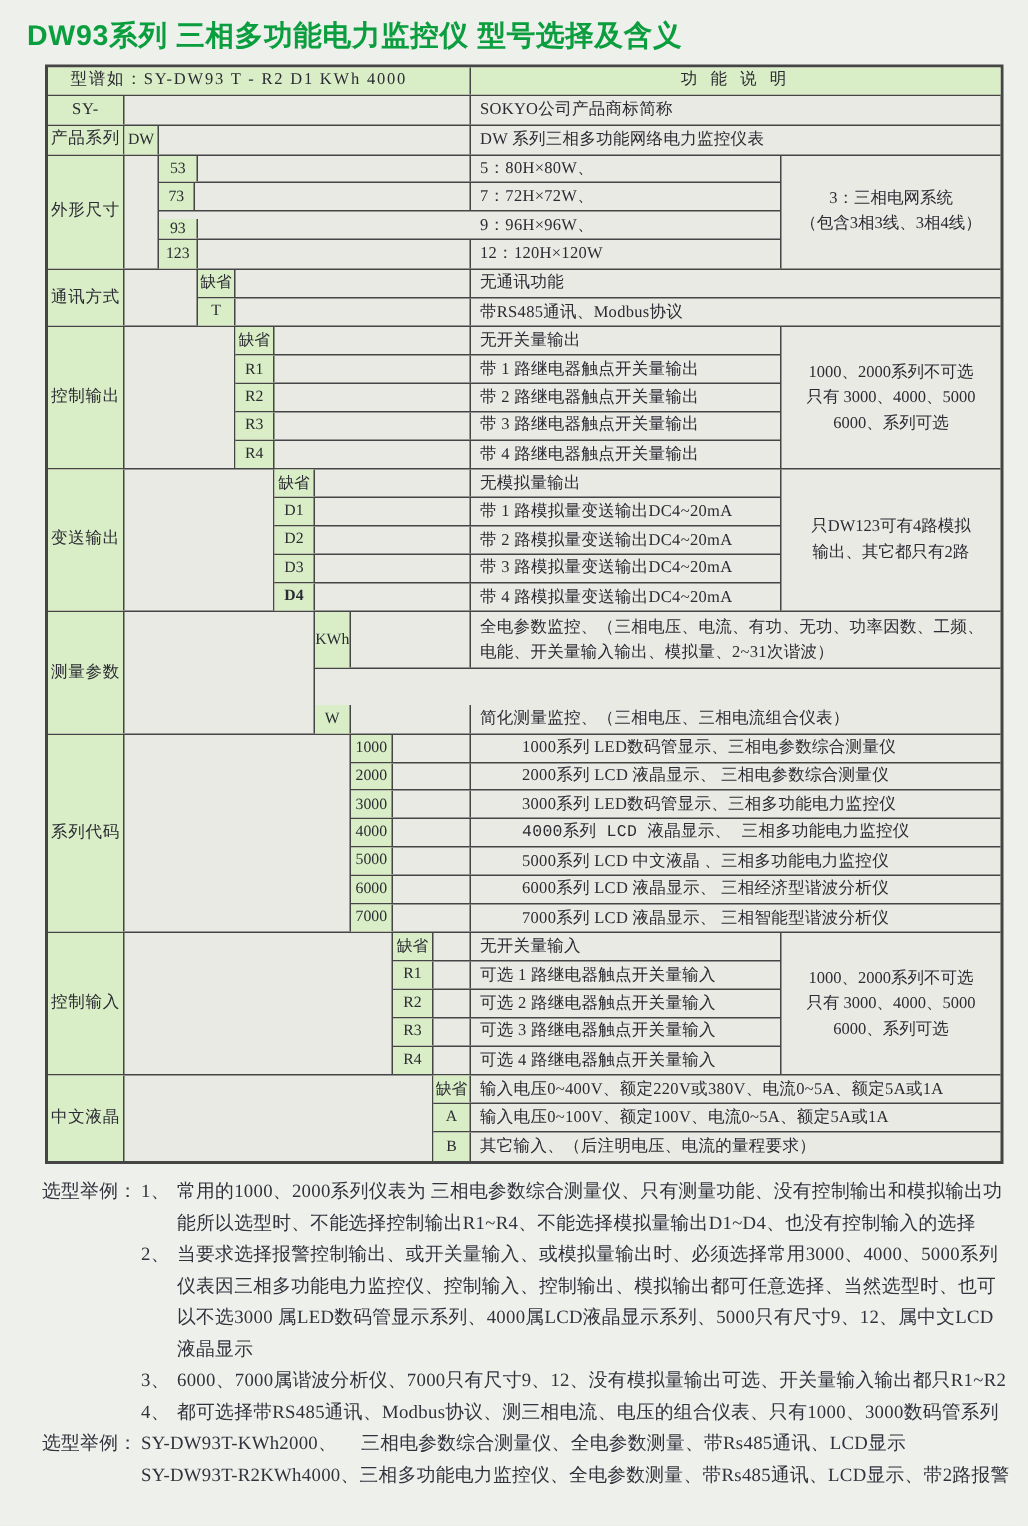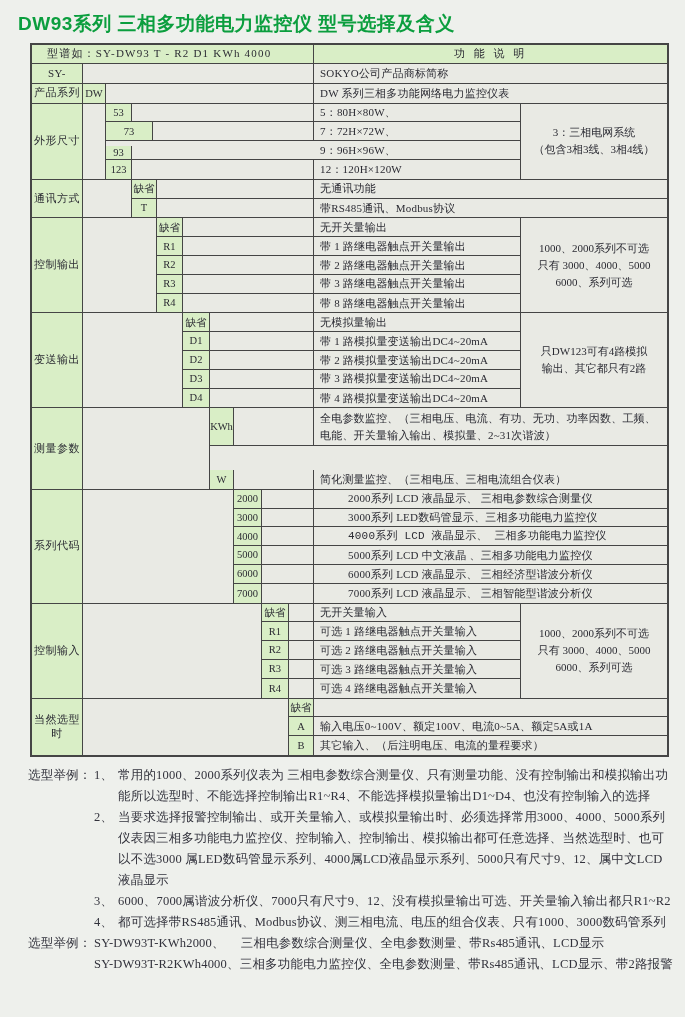--- a/index.html
+++ b/index.html
@@ -82,21 +82,21 @@
       <div class="sec">
         <div class="lab">外形尺寸</div>
         <div class="pre" style="width: 23px;"></div>
         <div class="rows" style="width: 414px;">
           <div class="row" style="height: 18.8px;">
             <div class="code" style="width: 26px;">53</div>
             <div class="post"></div>
             <div class="desc" style="width: 206px;">5：80H×80W、</div>
           </div>
           <div class="row" style="height: 18.8px;">
-            <div class="code" style="width: 47px;">73</div>
+            <div class="code" style="width: 24px;">73</div>
             <div class="post"></div>
             <div class="desc" style="width: 206px;">7：72H×72W、</div>
           </div>
           <div class="row" style="height: 18.8px; align-items: flex-end;">
             <div class="code" style="width: 26px;">93</div>
             <div class="post"></div>
             <div class="desc" style="width: 206px;">9：96H×96W、</div>
           </div>
           <div class="row" style="height: 18.8px;">
             <div class="code" style="width: 26px;">123</div>
@@ -143,21 +143,21 @@
             <div class="desc" style="width: 206px;">带 2 路继电器触点开关量输出</div>
           </div>
           <div class="row" style="height: 18.8px;">
             <div class="code" style="width: 26px;">R3</div>
             <div class="post"></div>
             <div class="desc" style="width: 206px;">带 3 路继电器触点开关量输出</div>
           </div>
           <div class="row" style="height: 18.8px;">
             <div class="code" style="width: 26px;">R4</div>
             <div class="post"></div>
-            <div class="desc" style="width: 206px;">带 8 路继电器触点开关量输出</div>
+            <div class="desc" style="width: 206px;">带 4 路继电器触点开关量输出</div>
           </div>
         </div>
         <div class="note" style="width: 147px;">1000、2000系列不可选
 只有 3000、4000、5000
 6000、系列可选</div>
       </div>
       <div class="sec">
         <div class="lab">变送输出</div>
         <div class="pre" style="width: 100px;"></div>
         <div class="rows" style="width: 337px;">
@@ -175,21 +175,21 @@
             <div class="code" style="width: 27px;">D2</div>
             <div class="post"></div>
             <div class="desc" style="width: 206px;">带 2 路模拟量变送输出DC4~20mA</div>
           </div>
           <div class="row" style="height: 18.8px;">
             <div class="code" style="width: 27px;">D3</div>
             <div class="post"></div>
             <div class="desc" style="width: 206px;">带 3 路模拟量变送输出DC4~20mA</div>
           </div>
           <div class="row" style="height: 18.8px;">
-            <div class="code" style="width: 27px;">D4</div>
+            <div class="code" style="width: 27px; font-weight: bold;">D4</div>
             <div class="post"></div>
             <div class="desc" style="width: 206px;">带 4 路模拟量变送输出DC4~20mA</div>
           </div>
         </div>
         <div class="note" style="width: 147px;">只DW123可有4路模拟
 输出、其它都只有2路</div>
       </div>
       <div class="sec">
         <div class="lab">测量参数</div>
         <div class="pre" style="width: 127px;"></div>
@@ -204,20 +204,25 @@
             <div class="post"></div>
             <div class="desc" style="width: 353px;">简化测量监控、（三相电压、三相电流组合仪表）</div>
           </div>
         </div>
       </div>
       <div class="sec">
         <div class="lab">系列代码</div>
         <div class="pre" style="width: 151px;"></div>
         <div class="rows" style="width: 433px;">
           <div class="row" style="height: 18.8px;">
+            <div class="code" style="width: 28px;">1000</div>
+            <div class="post"></div>
+            <div class="desc indent" style="width: 353px;">1000系列 LED数码管显示、三相电参数综合测量仪</div>
+          </div>
+          <div class="row" style="height: 18.8px;">
             <div class="code" style="width: 28px;">2000</div>
             <div class="post"></div>
             <div class="desc indent" style="width: 353px;">2000系列 LCD 液晶显示、 三相电参数综合测量仪</div>
           </div>
           <div class="row" style="height: 18.8px;">
             <div class="code" style="width: 28px;">3000</div>
             <div class="post"></div>
             <div class="desc indent" style="width: 353px;">3000系列 LED数码管显示、三相多功能电力监控仪</div>
           </div>
           <div class="row" style="height: 18.8px;">
@@ -270,25 +275,26 @@
             <div class="code" style="width: 27px;">R4</div>
             <div class="post"></div>
             <div class="desc" style="width: 206px;">可选 4 路继电器触点开关量输入</div>
           </div>
         </div>
         <div class="note" style="width: 147px;">1000、2000系列不可选
 只有 3000、4000、5000
 6000、系列可选</div>
       </div>
       <div class="sec">
-        <div class="lab">当然选型时</div>
+        <div class="lab">中文液晶</div>
         <div class="pre" style="width: 206px;"></div>
         <div class="rows" style="width: 378px;">
           <div class="row" style="height: 18.8px;">
             <div class="code" style="width: 25px;">缺省</div>
+            <div class="desc" style="width: 353px;">输入电压0~400V、额定220V或380V、电流0~5A、额定5A或1A</div>
           </div>
           <div class="row" style="height: 18.8px;">
             <div class="code" style="width: 25px;">A</div>
             <div class="desc" style="width: 353px;">输入电压0~100V、额定100V、电流0~5A、额定5A或1A</div>
           </div>
           <div class="row" style="height: 18.8px;">
             <div class="code" style="width: 25px;">B</div>
             <div class="desc" style="width: 353px;">其它输入、（后注明电压、电流的量程要求）</div>
           </div>
         </div>

